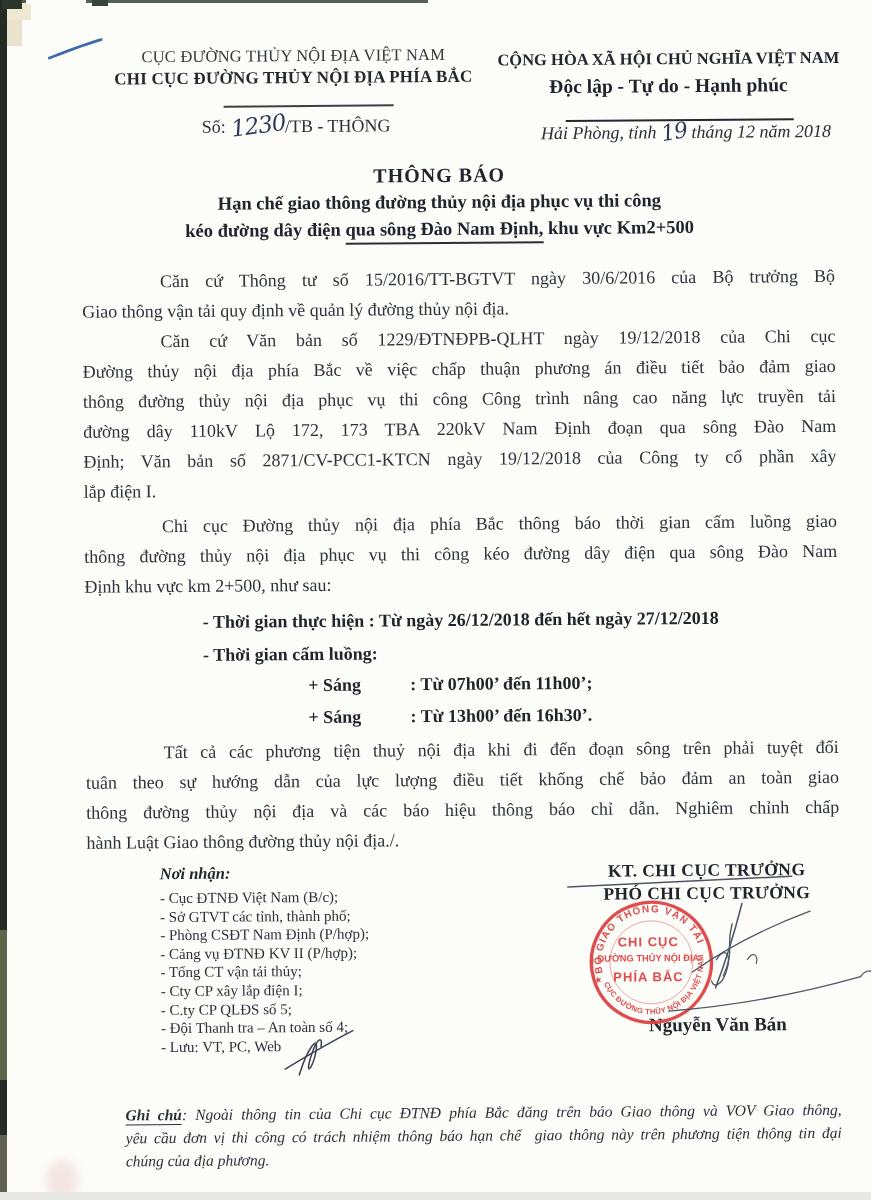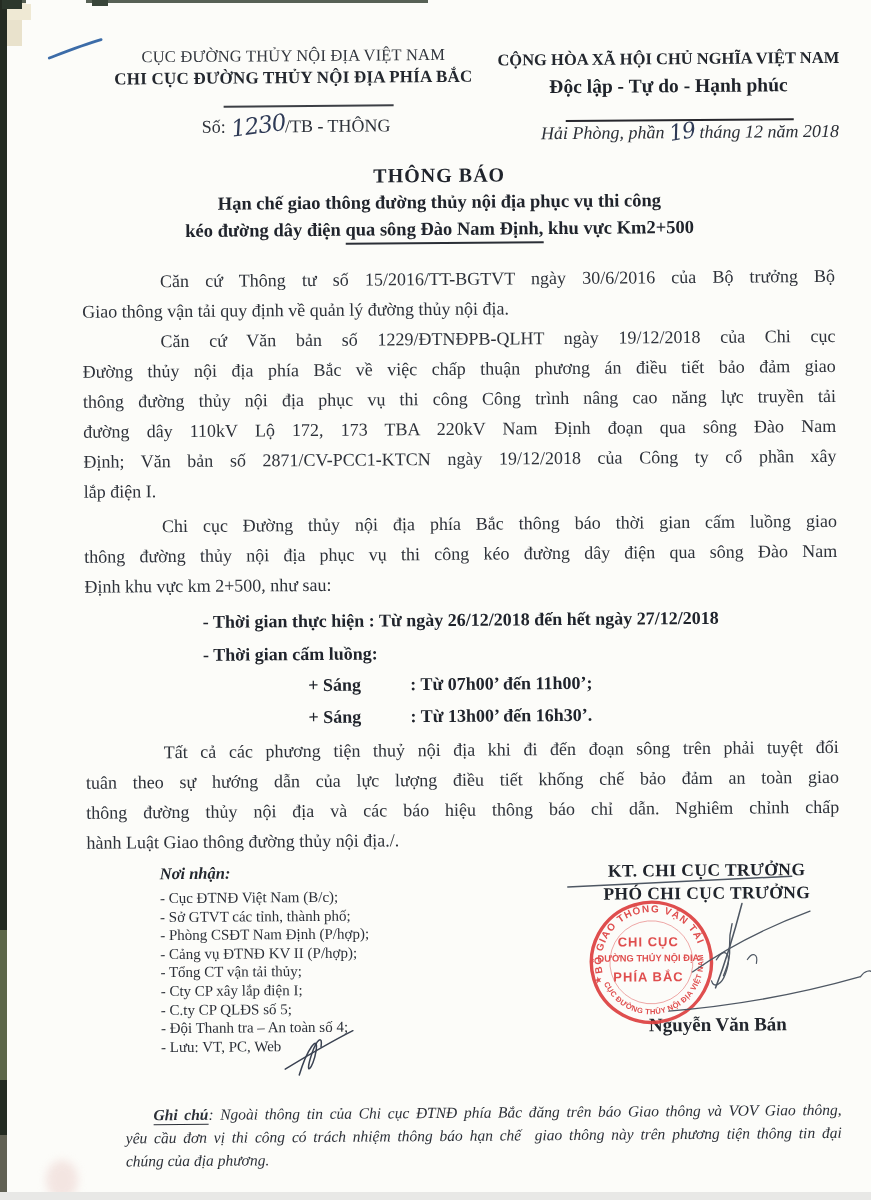--- a/index.html
+++ b/index.html
@@ -47,21 +47,21 @@
           font-size:19px;font-weight:bold;color:#23272e;}
   
   .stamp{left:585px;top:900px;width:128px;height:128px;opacity:.92;}
   .stamp-ring{transform:rotate(-16deg);transform-origin:50% 50%;}
   .stamp svg{position:absolute;left:0;top:0;overflow:visible;}
   .ring-font{font-family:"Liberation Sans","DejaVu Sans",sans-serif;font-weight:bold;}
   
   .note{left:122px;top:1101px;width:716px;font-size:15.5px;font-style:italic;color:#2b2f37;}
   .note-line{height:23px;line-height:23px;white-space:pre;}
   .note-line.j{text-align:justify;text-align-last:justify;white-space:pre-wrap;}
-  .note-label{font-weight:bold;border-bottom:1.6px solid #2b2f37;padding-bottom:1px;margin-left:28px;}
+  .note-label{font-weight:bold;border-bottom:1.6px solid #2b2f37;padding-bottom:1px;}
   
   .edge-strip{left:0;top:0;width:7px;height:1200px;background:#242b22;}
   .edge-var1{left:0;top:930px;width:7px;height:150px;background:#6a7553;opacity:.8;}
   .edge-var2{left:0;top:1135px;width:7px;height:65px;background:#8a8577;opacity:.6;}
   .edge-cream1{left:7px;top:0;width:24px;height:20px;background:#efe9d4;}
   .edge-cream2{left:7px;top:20px;width:15px;height:26px;background:#e9e2cc;}
   .top-line{left:10px;top:0;width:418px;height:2.5px;background:#39453a;opacity:.85;}
   .top-blob1{left:2px;top:0;width:20px;height:9px;background:#2c372c;}
   .top-blob2{left:92px;top:0;width:16px;height:6px;background:#39453a;}
   .top-gap{left:26px;top:0;width:60px;height:4px;background:#fcfcf9;}
@@ -81,21 +81,21 @@
     </div>
     <div class="abs hdr-rule-left"></div>
 
     <div class="abs hdr-right">
       <div class="l1">CỘNG HÒA XÃ HỘI CHỦ NGHĨA VIỆT NAM</div>
       <div class="l2">Độc lập - Tự do - Hạnh phúc</div>
     </div>
     <div class="abs hdr-rule-right"></div>
 
     <div class="abs docnum"><span>Số:</span> <span class="hand hand-num">1230</span><span>/TB - THÔNG</span></div>
-    <div class="abs dateline"><span>Hải Phòng, phần </span><span class="hand hand-day">19</span><span> tháng 12 năm 2018</span></div>
+    <div class="abs dateline"><span>Hải Phòng, tỉnh </span><span class="hand hand-day">19</span><span> tháng 12 năm 2018</span></div>
 
     <div class="abs title-block t-kind">THÔNG BÁO</div>
     <div class="abs title-block t-sub1">Hạn chế giao thông đường thủy nội địa phục vụ thi công</div>
     <div class="abs title-block t-sub2"><span>kéo đường dây điện </span><span class="u-span">qua sông Đào Nam Định,</span><span> khu vực Km2+500</span></div>
 
     <div class="para" style="top:264px">
       <div class="ln first">Căn cứ Thông tư số 15/2016/TT-BGTVT ngày 30/6/2016 của Bộ trưởng Bộ</div>
       <div class="ln last">Giao thông vận tải quy định về quản lý đường thủy nội địa.</div>
     </div>
 

